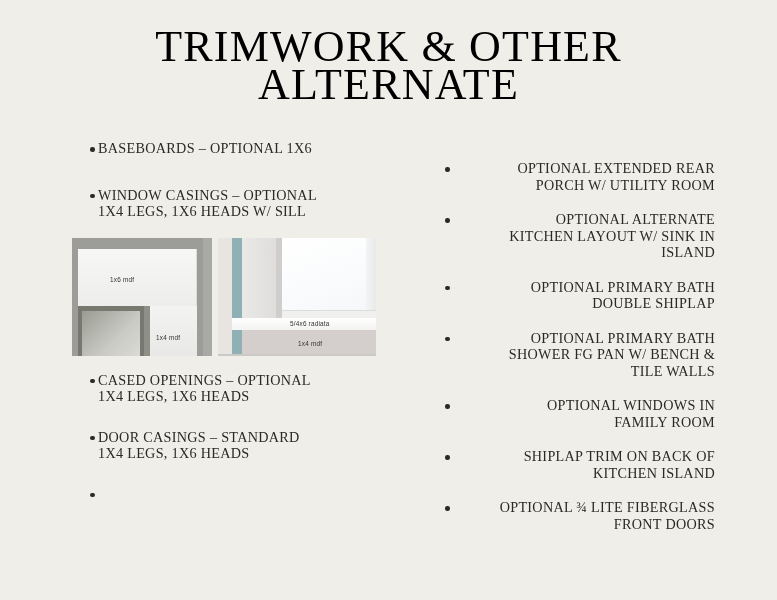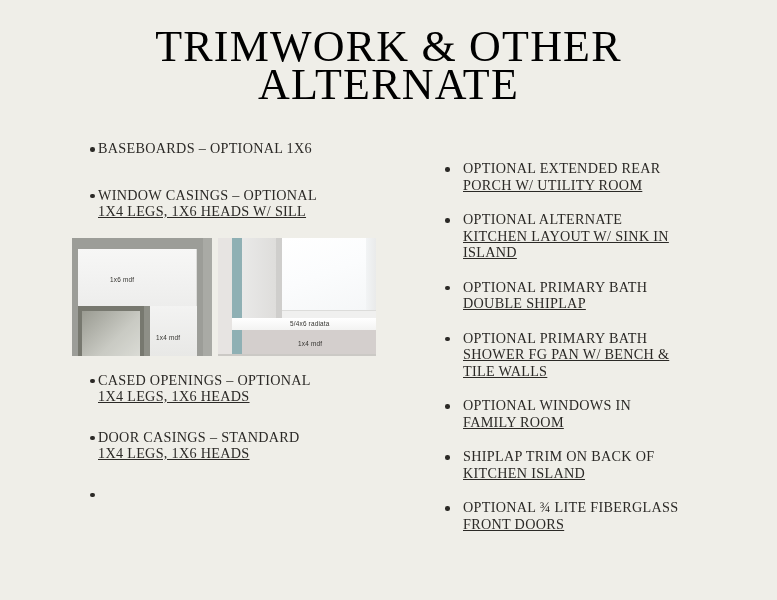--- a/index.html
+++ b/index.html
@@ -70,26 +70,25 @@
     height: 4.5px;
     border-radius: 50%;
     background: #2b2926;
   }
   .bullet-text {
     display: block;
     font-size: 14.2px;
     line-height: 16.5px;
     letter-spacing: 0.3px;
     color: #2b2926;
-    text-align: left;
+    text-align: right;
     padding-right: 10px;
   }
   .bullet-text .l2 {
     display: block;
-    text-decoration: underline;
   }
 
   .col-left .bullet-item { margin-bottom: 24px; }
   .col-left .bullet-dot { left: 30px; top: 7px; }
   .col-left .bullet-text { text-align: left; }
 
   .col-right .bullet-item { margin-bottom: 18px; }
   .col-right .bullet-dot { left: 20px; top: 7px; }
 
   

